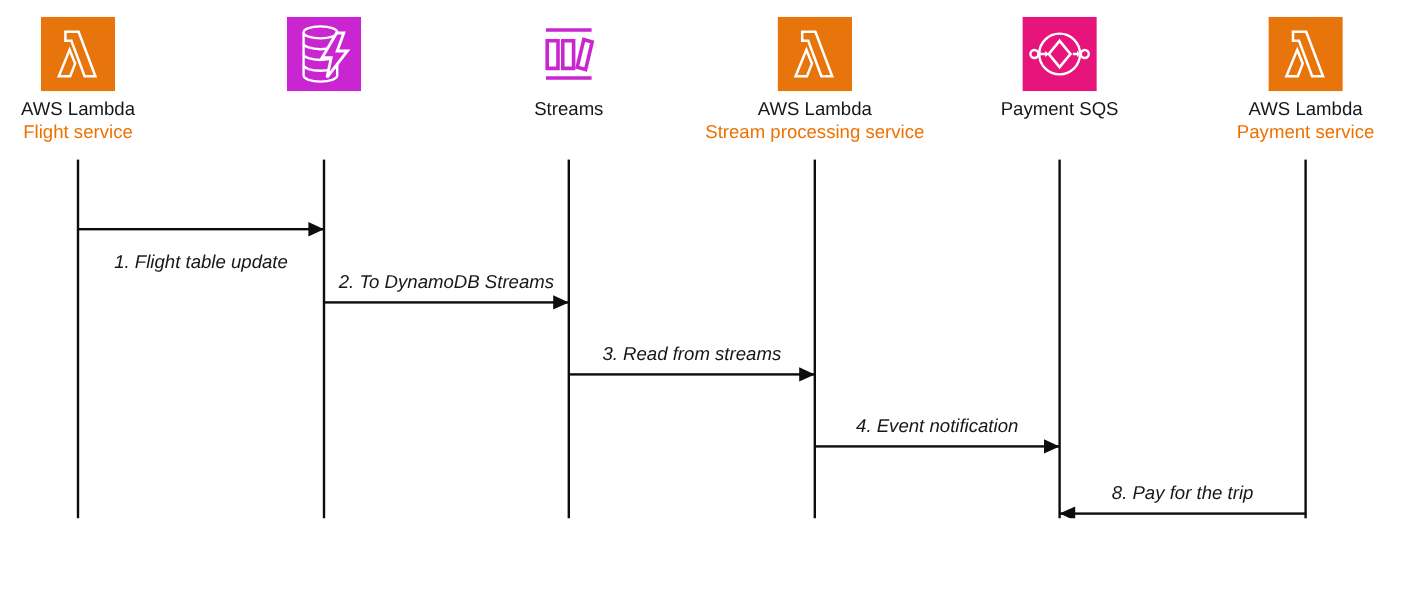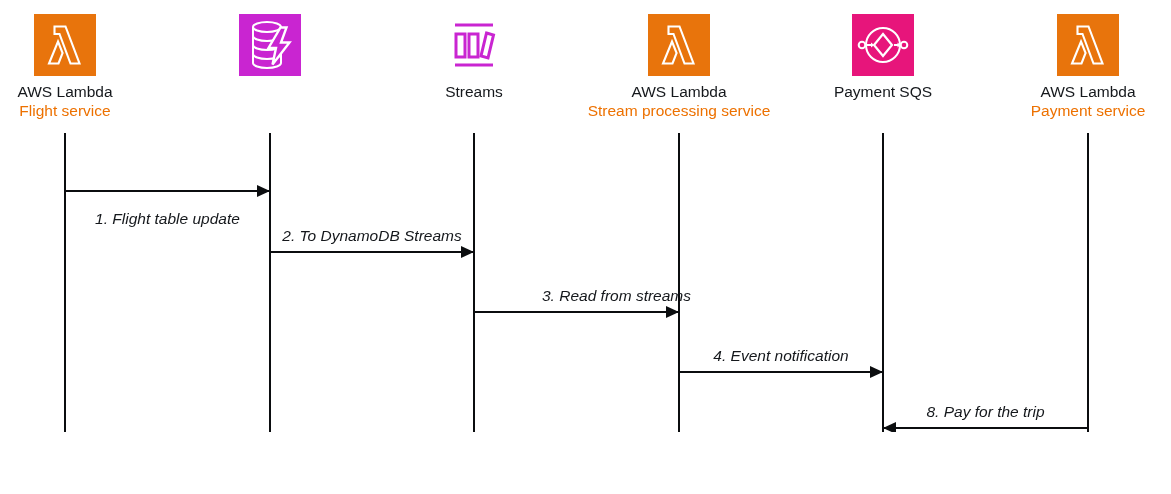--- a/index.html
+++ b/index.html
@@ -186,21 +186,21 @@
         <div class="msg-label" style="left: 167.5px; top: 166px; margin-top: 44px;">1. Flight table update</div>
       </div>
       <div>
         <div class="msg-line" style="left: 270px; width: 204px; top: 251px; background: rgb(11, 13, 15);"></div>
         <div class="msg-head right" style="top: 246px; left: 461px; border-left-color: rgb(11, 13, 15);"></div>
         <div class="msg-label" style="left: 372px; top: 227px; font-style: italic;">2. To DynamoDB Streams</div>
       </div>
       <div>
         <div class="msg-line" style="left: 474px; width: 205px; top: 311px; background: rgb(11, 13, 15);"></div>
         <div class="msg-head right" style="top: 306px; left: 666px; border-left-color: rgb(11, 13, 15);"></div>
-        <div class="msg-label" style="left: 576.5px; top: 287px; margin-left: 40px;">3. Read from streams</div>
+        <div class="msg-label" style="left: 576.5px; top: 287px;">3. Read from streams</div>
       </div>
       <div>
         <div class="msg-line" style="left: 679px; width: 204px; top: 371px; background: rgb(11, 13, 15);"></div>
         <div class="msg-head right" style="top: 366px; left: 870px; border-left-color: rgb(11, 13, 15);"></div>
         <div class="msg-label" style="left: 781px; top: 347px;">4. Event notification</div>
       </div>
       <div>
         <div class="msg-line" style="left: 883px; width: 205px; top: 427px; background: rgb(11, 13, 15);"></div>
         <div class="msg-head left" style="top: 422px; left: 883px; border-right-color: rgb(11, 13, 15);"></div>
         <div class="msg-label" style="left: 985.5px; top: 403px;">8. Pay for the trip</div>

